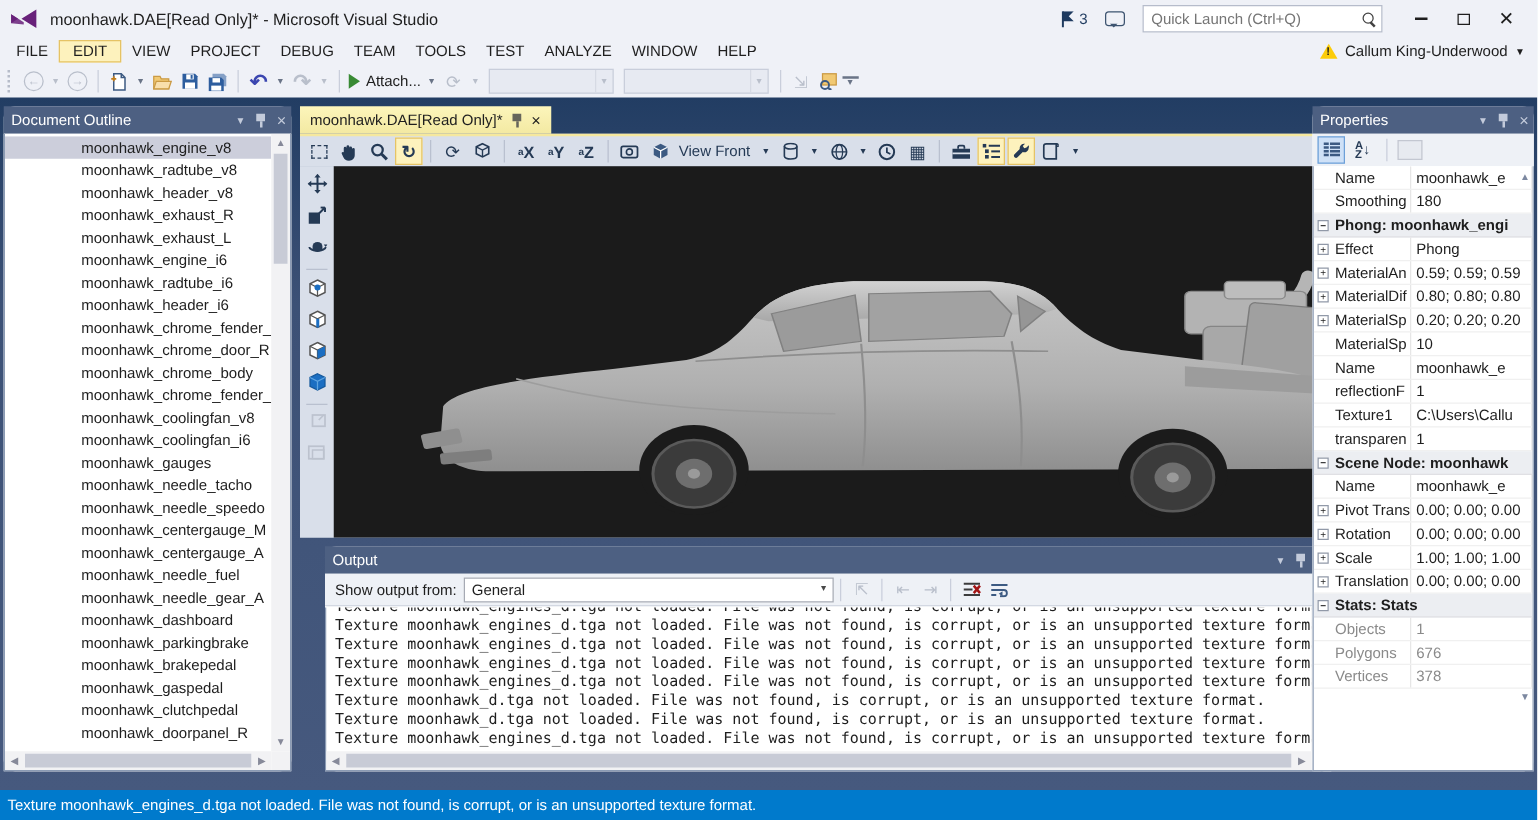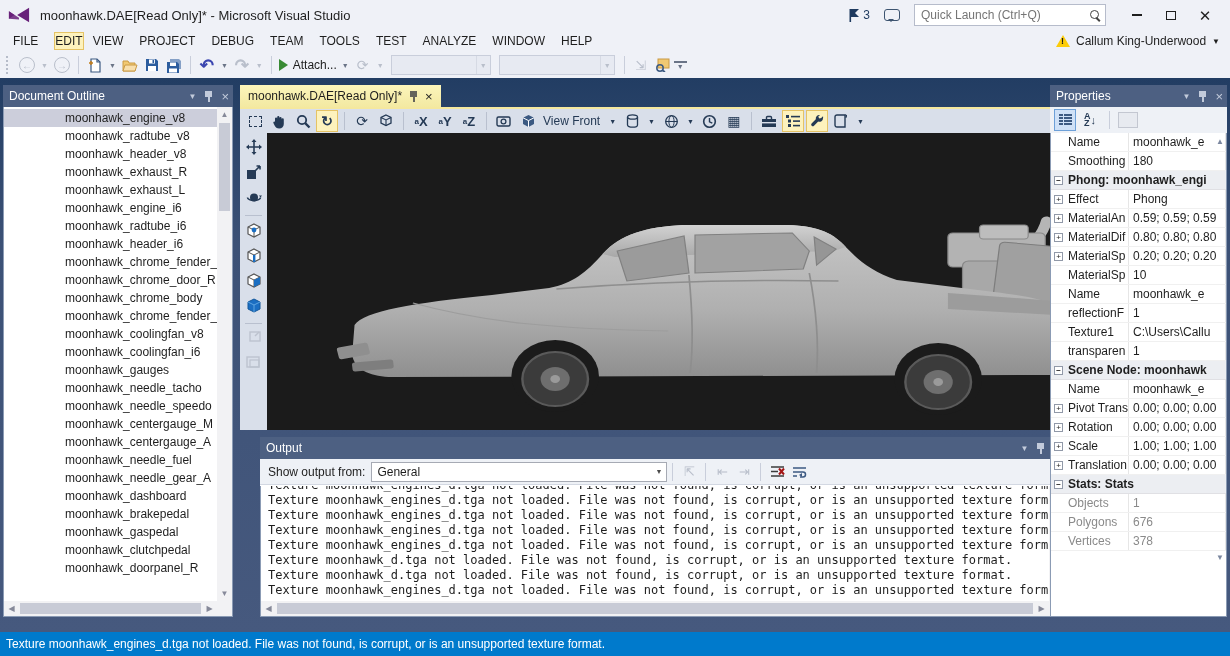--- a/index.html
+++ b/index.html
@@ -21,21 +21,21 @@
   .mag:before { content:""; position:absolute; left:1px; top:1px; width:7px; height:7px; border:1.6px solid #424242; border-radius:50%; }
   .mag:after { content:""; position:absolute; left:8px; top:8px; width:5px; height:1.8px; background:#424242; transform:rotate(45deg); transform-origin:0 0; }
   .winbtns { display:flex; gap:0; }
   .winbtn { width:34px; height:26px; display:flex; align-items:center; justify-content:center; color:#1e1e1e; }
   .min-glyph { width:10px; height:2px; background:#1e1e1e; }
   .max-glyph { width:10px; height:9px; border:1.6px solid #1e1e1e; }
   .close-glyph { font-size:15px; line-height:1; }
 
   .menubar { position:absolute; left:0; top:30px; width:1230px; height:22px; background:#eff1f7; display:flex; align-items:center; padding-left:6px; }
   .menu-item { padding:2px 7px; margin-right:2px; color:#1e1e1e; cursor:default; }
-  .menu-item.active { background:#fdf2bd; border:1px solid #e5c365; padding:1px 0;margin-left:7px; }
+  .menu-item.active { background:#fdf2bd; border:1px solid #e5c365; padding:1px 10px; }
   .menubar-right { position:absolute; right:10px; top:30px; height:22px; display:flex; align-items:center; gap:6px; }
   .warn-tri { width:0; height:0; border-left:7px solid transparent; border-right:7px solid transparent; border-bottom:12px solid #fccc09; position:relative; }
   .warn-tri:after { content:"!"; position:absolute; left:-2px; top:1px; font-size:9px; font-weight:bold; color:#1e1e1e; }
   .user-caret { font-size:8px; color:#1e1e1e; }
 
   .toolbar { position:absolute; left:0; top:52px; width:1230px; height:26px; background:#eff1f7; display:flex; align-items:center; padding-left:2px; }
   .grip { width:6px; height:18px; border-left:2px dotted #b6bcc9; margin:0 4px; }
   .tb-sep { width:1px; height:18px; background:#c9cedb; margin:0 5px; }
   .tb-btn { height:22px; min-width:22px; display:flex; align-items:center; justify-content:center; padding:0 2px; }
   .tb-caret { font-size:7px; color:#6a7487; padding:0 3px; }
@@ -304,20 +304,21 @@
           <div class="ol-item">moonhawk_coolingfan_v8</div>
           <div class="ol-item">moonhawk_coolingfan_i6</div>
           <div class="ol-item">moonhawk_gauges</div>
           <div class="ol-item">moonhawk_needle_tacho</div>
           <div class="ol-item">moonhawk_needle_speedo</div>
           <div class="ol-item">moonhawk_centergauge_M</div>
           <div class="ol-item">moonhawk_centergauge_A</div>
           <div class="ol-item">moonhawk_needle_fuel</div>
           <div class="ol-item">moonhawk_needle_gear_A</div>
           <div class="ol-item">moonhawk_dashboard</div>
+          <div class="ol-item">moonhawk_parkingbrake</div>
           <div class="ol-item">moonhawk_brakepedal</div>
           <div class="ol-item">moonhawk_gaspedal</div>
           <div class="ol-item">moonhawk_clutchpedal</div>
           <div class="ol-item">moonhawk_doorpanel_R</div>
         </div>
       <div class="vscroll">
         <div class="arr">▲</div>
         <div class="vthumb" style="top:16px;height:88px;"></div>
         <div class="arr bottom">▼</div>
       </div>

